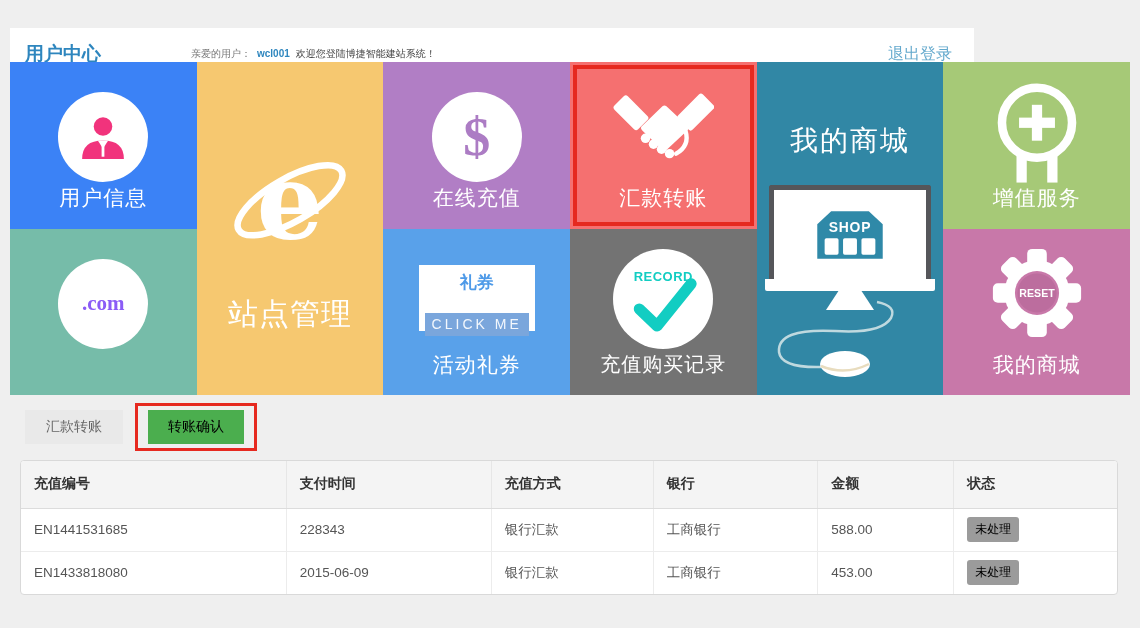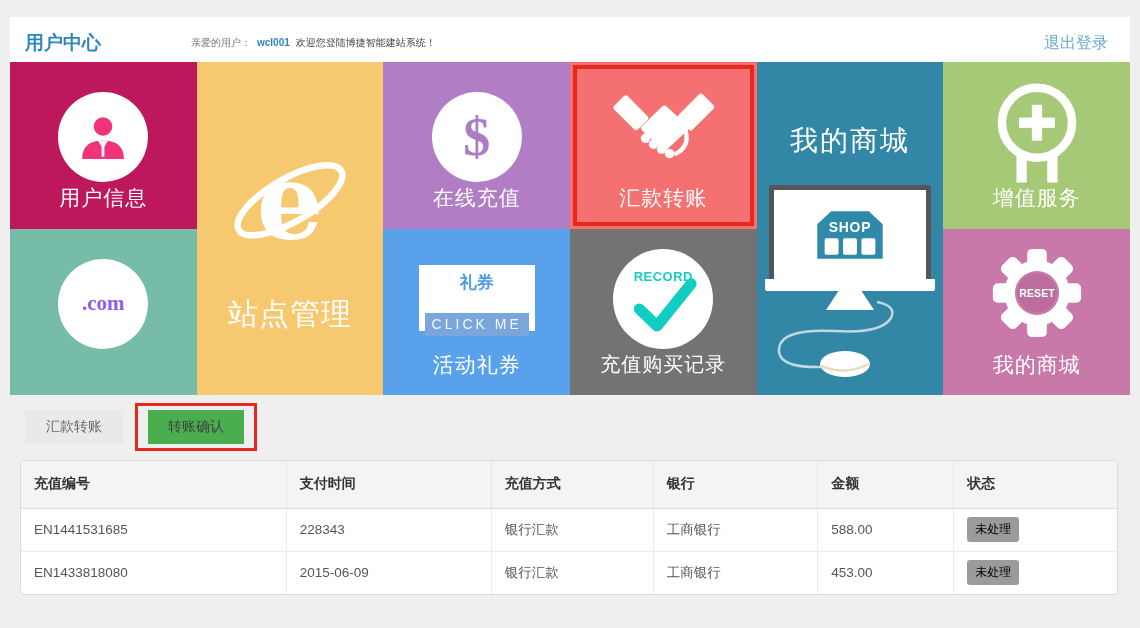--- a/index.html
+++ b/index.html
@@ -6,21 +6,21 @@
   html,body { width:1140px; height:628px; }
   body {
     font-family:"Liberation Sans","DejaVu Sans",sans-serif;
     background:#EFEFEF;
     overflow:hidden;
   }
   .page { position:relative; width:1140px; height:628px; background:#EFEFEF; }
 
   
   .topbar {
-    position:absolute; left:10px; top:17px; width:1120px; height:52px;
+    position:absolute; left:10px; top:28px; width:964px; height:52px;
     background:#FFFFFF; display:flex; align-items:center;
   }
   .topbar-title { color:#2E86BE; font-size:19px; font-weight:bold; margin-left:15px; }
   .welcome { margin-left:90px; font-size:10px; color:#777; }
   .welcome .uname { color:#2E86BE; font-weight:bold; margin:0 6px; }
   .welcome .wtext { color:#444; }
   .logout { margin-left:auto; margin-right:22px; color:#64A9CD; font-size:16px; text-decoration:none; cursor:pointer; }
 
   
   .tiles {
@@ -79,21 +79,21 @@
   .mouse-rig { position:absolute; left:50%; transform:translateX(-50%); top:238px; }
 
   
   .tabs { position:absolute; left:25px; top:403px; display:flex; align-items:center; }
   .tab-plain {
     background:#E9E9E9; color:#666; border:none; font-size:14px;
     padding:8px 21px; cursor:pointer; font-family:inherit;
   }
   .tab-annotation { border:3px solid #E6291F; padding:4px 10px; margin-left:12px; }
   .tab-active {
-    background:#4BAE4E; color:#404040; border:none; font-size:14px;
+    background:#4BAE4E; color:#000000; border:none; font-size:14px;
     padding:8px 20px; cursor:pointer; font-family:inherit;
   }
 
   
   .table-wrap {
     position:absolute; left:20px; top:460px; width:1098px;
     background:#fff; border:1px solid #D9D9D9; border-radius:4px; overflow:hidden;
   }
   table { width:100%; border-collapse:collapse; }
   th {
@@ -120,21 +120,21 @@
   <div class="topbar">
     <div class="topbar-title">用户中心</div>
     <div class="welcome">
       <span>亲爱的用户：</span><span class="uname">wcl001</span><span class="wtext">欢迎您登陆博捷智能建站系统！</span>
     </div>
     <a class="logout">退出登录</a>
   </div>
 
   <div class="tiles">
 
-    <div class="tile c1r1" style="background: #be185d;">
+    <div class="tile c1r1" style="background: #3b82f6;">
       <div class="circle-icon ci-88">
         <svg viewBox="0 0 100 100" width="58" height="58">
           <circle cx="50" cy="32" r="16" fill="#F1337C"></circle>
           <path d="M14 88 Q14 56 50 56 Q86 56 86 88 Z" fill="#F1337C"></path>
           <path d="M41 56 L50 70 L59 56 Z" fill="#fff"></path>
           <rect x="47.6" y="62" width="4.8" height="22" fill="#fff"></rect>
         </svg>
       </div>
       <div class="tile-label label-row">用户信息</div>
     </div>

